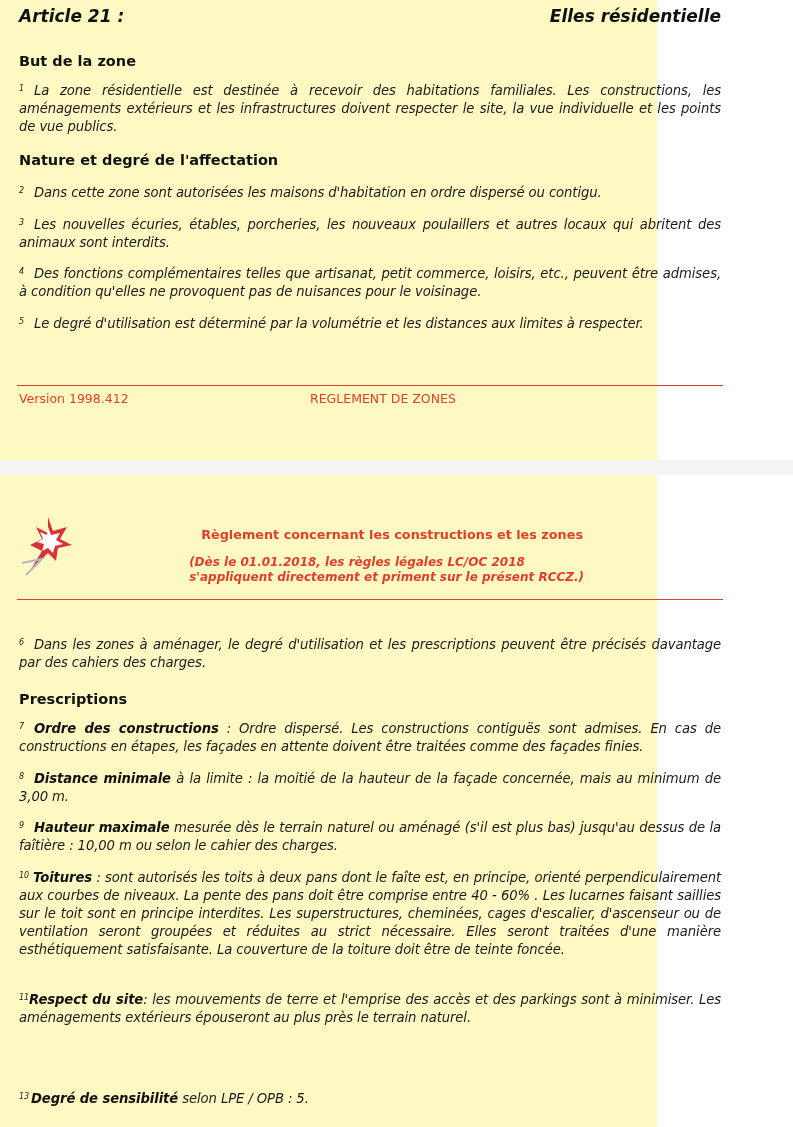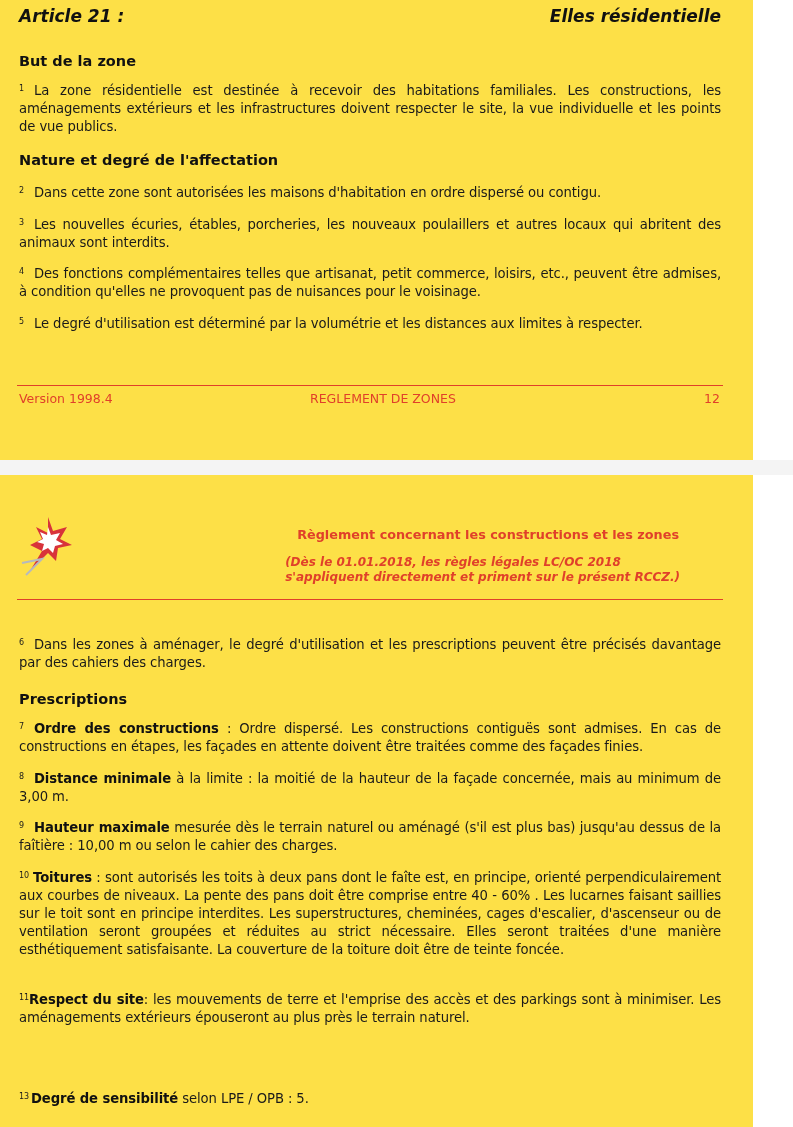--- a/index.html
+++ b/index.html
@@ -1,45 +1,46 @@
 <!DOCTYPE html>
 <html><head>
   <meta charset="utf-8">
   <style>
     html, body { margin: 0; padding: 0; }
     body {
       width: 793px; height: 1127px; overflow: hidden; background: #ffffff;
       font-family: "DejaVu Sans", sans-serif; color: #111;
       position: relative;
     }
-    .page { position: absolute; left: 0; width: 753px; background: #fde047; }
+    .page { position: absolute; left: 0; width: 657px; background: #fef9c3; }
     #page1 { top: 0; height: 460px; }
     #gap { position: absolute; left: 0; top: 460px; width: 793px; height: 15px; background: #f4f4f4; }
     #page2 { top: 475px; height: 652px; }
 
     .article-head {
       position: absolute; left: 19px; top: 6px; width: 702px;
       display: flex; justify-content: space-between;
       font-size: 17px; font-weight: bold; font-style: italic; color: #111;
     }
     .h2 {
       position: absolute; left: 19px; font-size: 14.5px; font-weight: bold; color: #111;
     }
     .para {
       position: absolute; left: 19px; width: 702px;
       font-size: 13.2px; line-height: 18px; text-align: justify; color: #1a1a1a;
       letter-spacing: -0.1px;
+      font-style: italic;
     }
     .para sup { font-size: 8px; position: relative; top: -2px; margin-right: 10px; vertical-align: top; }
     .para b { font-weight: bold; color: #111; }
 
     .rule { position: absolute; left: 17px; width: 706px; height: 1px; background: #e0402a; }
     .footer {
       position: absolute; left: 19px; top: 391px; width: 701px;
-      display: flex; justify-content: space-between; font-size: 12.5px; color: #e0402a;
+      display: flex; font-size: 12.5px; color: #e0402a;
     }
     .footer .center { position: absolute; left: 291px; }
 
     .logo { position: absolute; left: 20px; top: 40px; width: 64px; height: 62px; }
     .hdr-title {
       position: absolute; right: 74px; top: 52px; font-size: 12.8px; font-weight: bold; color: #e0402a;
     }
     .hdr-note {
       position: absolute; right: 73px; top: 80px; text-align: left;
       font-size: 12px; font-weight: bold; font-style: italic; color: #e0402a; line-height: 15px;

